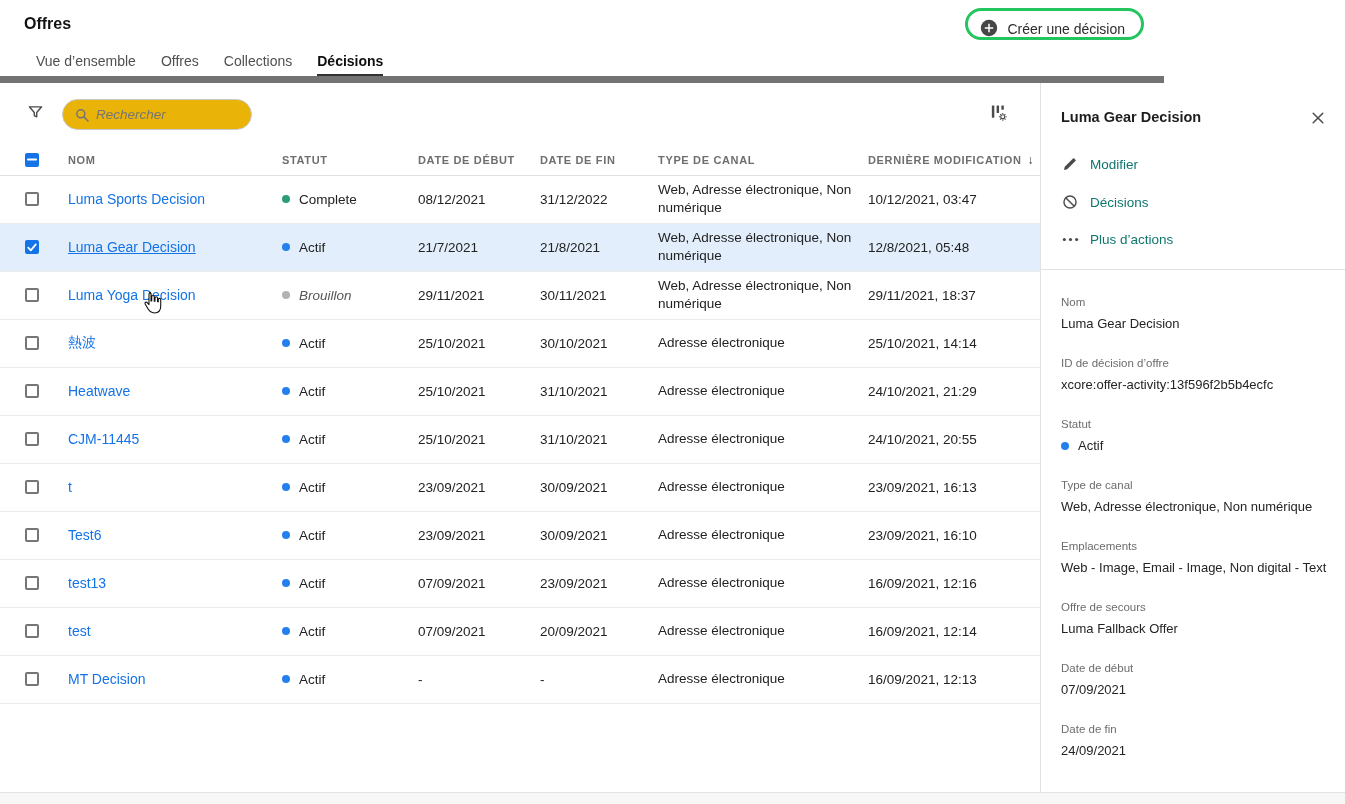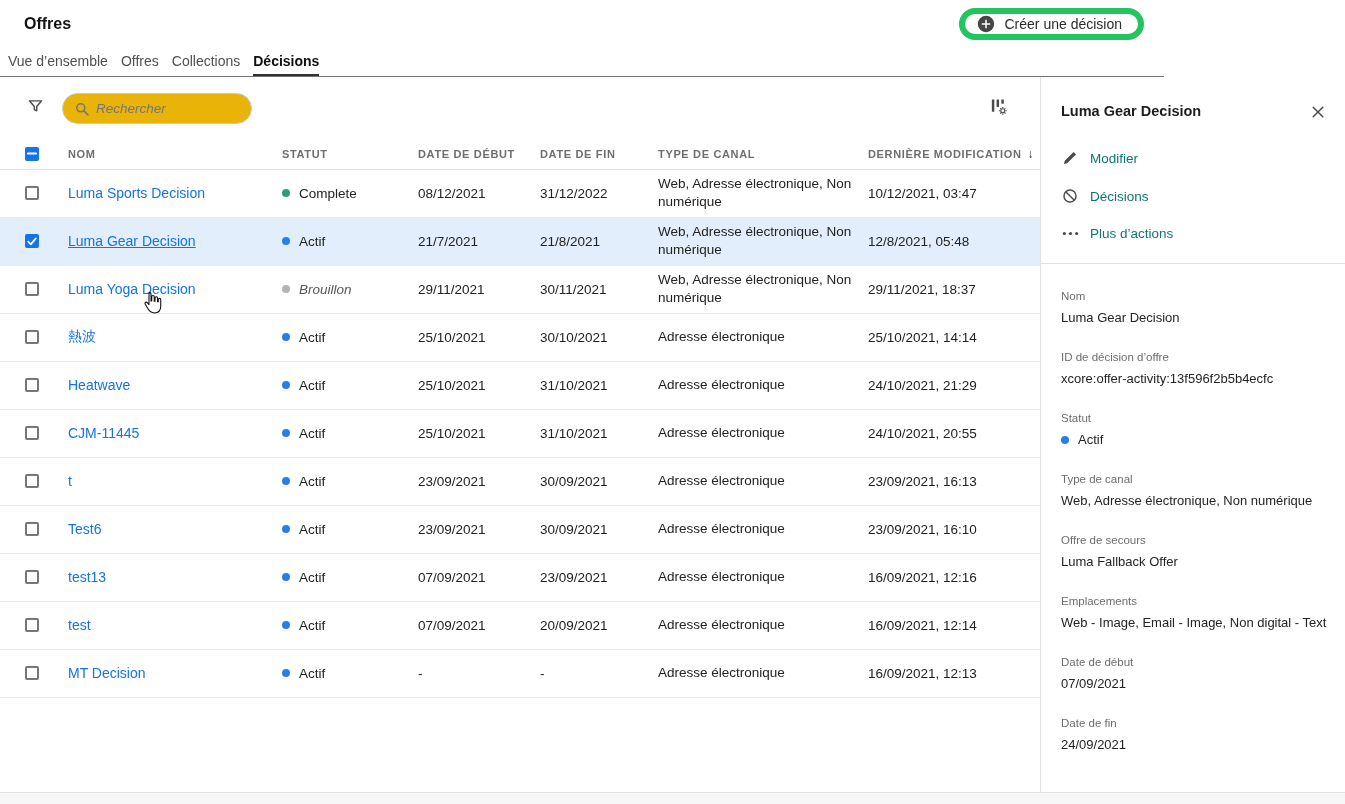--- a/index.html
+++ b/index.html
@@ -3,25 +3,25 @@
 <meta charset="utf-8">
 <style>
   *{margin:0;padding:0;box-sizing:border-box}
   html,body{width:1345px;height:804px;overflow:hidden}
   body{font-family:"Liberation Sans","DejaVu Sans",sans-serif;background:#fff;color:#2c2c2c;font-size:14px}
   .app{position:relative;width:1164px;height:804px;display:flex;flex-direction:column;background:#fff}
 
   
   .page-header{height:48px;display:flex;justify-content:space-between;align-items:center;padding:0 20px 0 24px;flex:none}
   .page-title{font-size:16px;font-weight:700;color:#131313}
-  .create-btn{display:flex;align-items:center;gap:9px;height:32px;padding:0 16px 0 12px;border:6px solid #22c55e;border-radius:16px;background:#fff;font-size:14px;color:#2c2c2c;cursor:pointer;font-family:inherit}
+  .create-btn{display:flex;align-items:flex-end;gap:9px;height:32px;padding:0 16px 0 12px;border:3px solid #22c55e;border-radius:16px;background:#fff;font-size:14px;color:#2c2c2c;cursor:pointer;font-family:inherit}
   .btn-icon{display:flex;align-items:center}
 
   
-  .tabs{display:flex;gap:13px;padding:0 8px;border-bottom:1px solid #737373;flex:none}
+  .tabs{display:flex;gap:25px;padding:0 36px;border-bottom:7px solid #737373;flex:none}
   .tab{font-size:14px;color:#505050;line-height:26px;border-bottom:2px solid transparent;cursor:pointer;white-space:nowrap}
   .tab.active{color:#0f0f0f;font-weight:700;border-bottom-color:#323232}
 
   
   .content{display:flex;flex:1;min-height:0}
   .table-area{width:1040px;flex:none;display:flex;flex-direction:column;overflow:hidden}
 
   
   .toolbar{height:62px;flex:none;display:flex;align-items:center;padding:0 30px 0 25px}
   .icon-btn{background:none;border:none;padding:2px;cursor:pointer;display:flex;align-items:center}
@@ -373,26 +373,26 @@
             <div class="field-value status active">
               <span class="dot"></span>
               <span class="status-label">Actif</span>
             </div>
           </div>
           <div class="field">
             <div class="field-label">Type de canal</div>
             <div class="field-value">Web, Adresse électronique, Non numérique</div>
           </div>
           <div class="field">
+            <div class="field-label">Emplacements</div>
+            <div class="field-value">Web - Image, Email - Image, Non digital - Text</div>
+          </div>
+          <div class="field">
             <div class="field-label">Offre de secours</div>
             <div class="field-value">Luma Fallback Offer</div>
-          </div>
-          <div class="field">
-            <div class="field-label">Emplacements</div>
-            <div class="field-value">Web - Image, Email - Image, Non digital - Text</div>
           </div>
           <div class="field">
             <div class="field-label">Date de début</div>
             <div class="field-value">07/09/2021</div>
           </div>
           <div class="field">
             <div class="field-label">Date de fin</div>
             <div class="field-value">24/09/2021</div>
           </div>
         </div>

